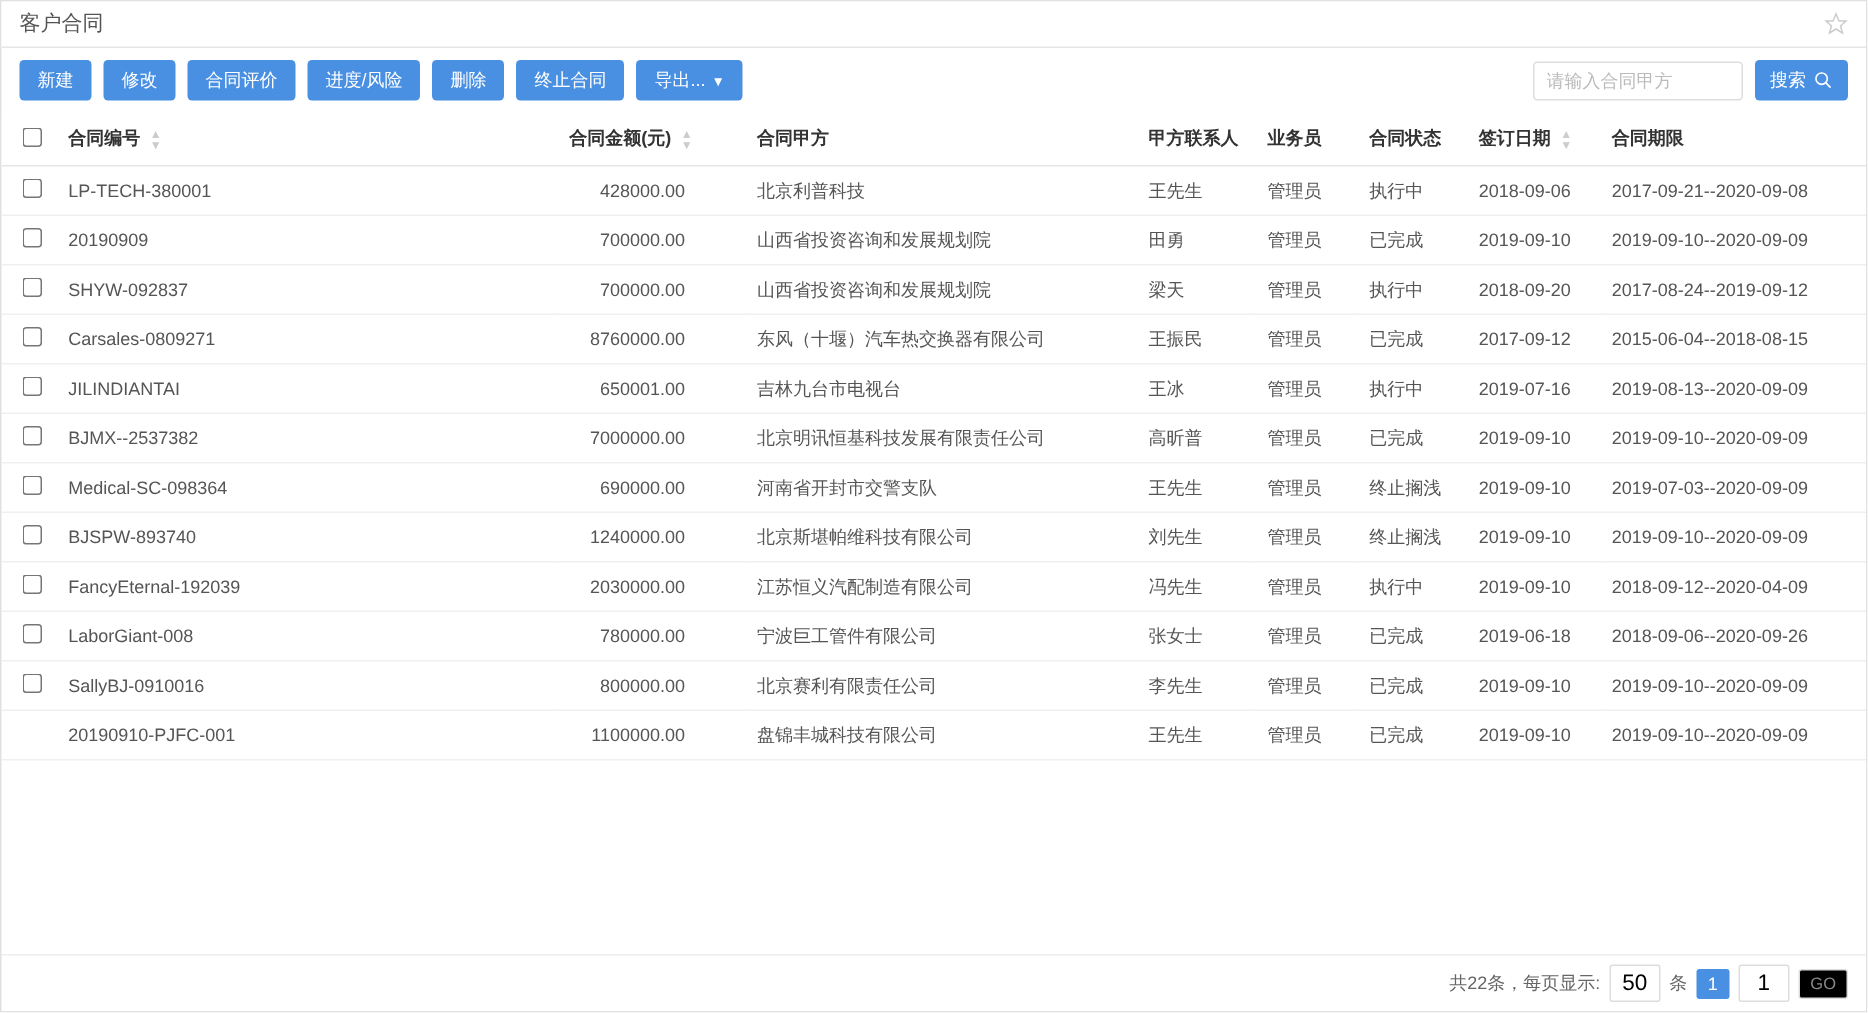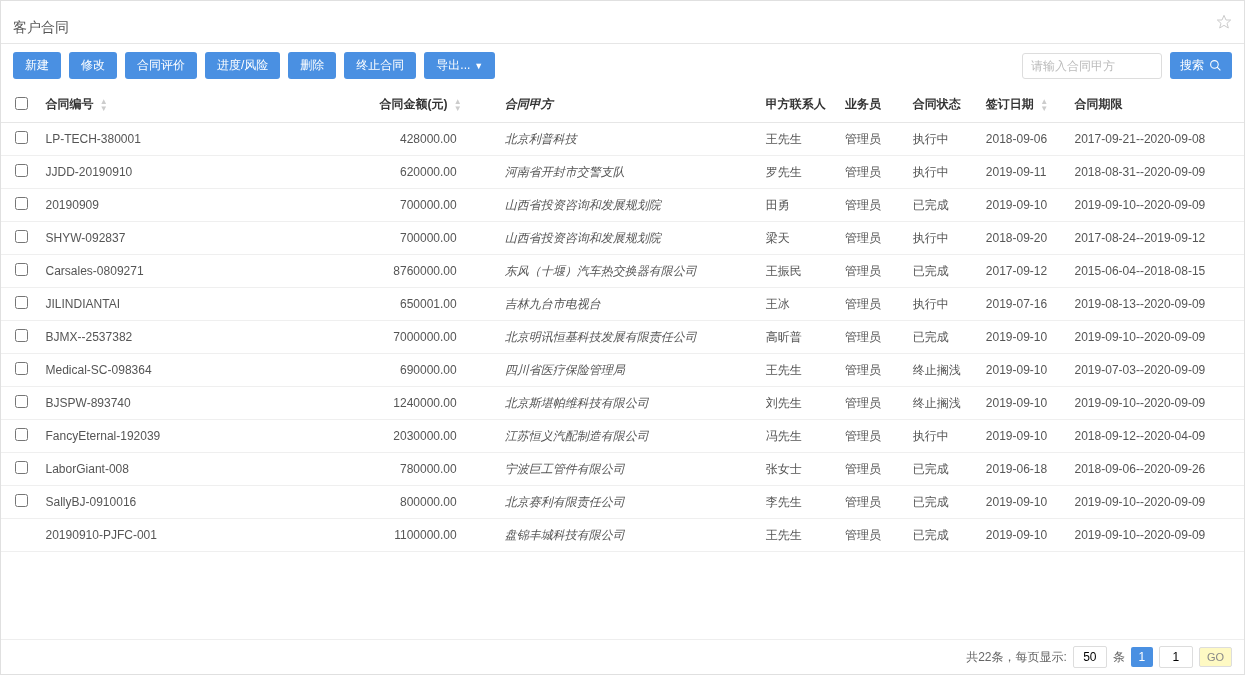--- a/index.html
+++ b/index.html
@@ -20,21 +20,21 @@
       flex-direction: column;
     }
     .title-bar {
       display: flex;
       align-items: center;
       justify-content: space-between;
       padding: 6px 12px;
       border-bottom: 1px solid #e6e6e6;
       background: #fff;
     }
-    .title-text { font-size: 14px; color: #555; margin-top: 12px; }
+    .title-text { font-size: 14px; color: #555; }
     .star-icon {
       width: 16px; height: 16px;
       color: #ccc;
       cursor: pointer;
     }
     .toolbar {
       display: flex;
       align-items: center;
       padding: 8px 12px;
       gap: 8px;
@@ -100,21 +100,21 @@
       padding: 7.5px 8px;
       border-bottom: 1px solid #efefef;
       font-size: 12px;
       color: #555;
       white-space: nowrap;
     }
     .col-check { width: 28px; padding-left: 14px; }
     .col-no { width: 320px; }
     .col-amount { width: 120px; text-align: right; padding-right: 40px; }
     thead .col-amount { text-align: left; padding-right: 8px;}
-    .col-party { width: 250px; font-style: italic; }
+    .col-party { width: 250px; }
     .col-contact { width: 70px; }
     .col-sales { width: 65px; }
     .col-status { width: 70px; }
     .col-date { width: 85px; }
     .col-range { width: 170px; }
     .sort-icons {
       display: inline-flex;
       flex-direction: column;
       margin-left: 3px;
       vertical-align: middle;
@@ -138,36 +138,36 @@
       padding: 6px 12px;
       font-size: 12px;
       color: #666;
       border-top: 1px solid #eee;
     }
     .pager input.page-size, .pager input.page-go {
       width: 34px;
       border: 1px solid #ddd;
       border-radius: 2px;
       padding: 3px 4px;
-      font-size: 12px;
+      font-size: 15px;
       text-align: center;
     }
     .pager .page-num {
       display: inline-block;
       min-width: 22px;
       text-align: center;
       padding: 3px 6px;
       border-radius: 2px;
       background: #4a90e2;
       color: #fff;
       cursor: pointer;
     }
     .pager .go-btn {
       border: 1px solid #ddd;
-      background: #fef9c3;
+      background: #000000;
       padding: 3px 7px;
       font-size: 11px;
       border-radius: 2px;
       cursor: pointer;
       color: #888;
     }
   </style>
 </head>
 <body>
 
@@ -246,31 +246,20 @@
             <td class="col-amount">428000.00</td>
             <td class="col-party">北京利普科技</td>
             <td class="col-contact">王先生</td>
             <td class="col-sales">管理员</td>
             <td class="col-status">执行中</td>
             <td class="col-date">2018-09-06</td>
             <td class="col-range">2017-09-21--2020-09-08</td>
           </tr>
           <tr>
             <td class="col-check"><input type="checkbox" style=""></td>
-            <td class="col-no">JJDD-20190910</td>
-            <td class="col-amount">620000.00</td>
-            <td class="col-party">河南省开封市交警支队</td>
-            <td class="col-contact">罗先生</td>
-            <td class="col-sales">管理员</td>
-            <td class="col-status">执行中</td>
-            <td class="col-date">2019-09-11</td>
-            <td class="col-range">2018-08-31--2020-09-09</td>
-          </tr>
-          <tr>
-            <td class="col-check"><input type="checkbox" style=""></td>
             <td class="col-no">20190909</td>
             <td class="col-amount">700000.00</td>
             <td class="col-party">山西省投资咨询和发展规划院</td>
             <td class="col-contact">田勇</td>
             <td class="col-sales">管理员</td>
             <td class="col-status">已完成</td>
             <td class="col-date">2019-09-10</td>
             <td class="col-range">2019-09-10--2020-09-09</td>
           </tr>
           <tr>
@@ -314,21 +303,21 @@
             <td class="col-contact">高昕普</td>
             <td class="col-sales">管理员</td>
             <td class="col-status">已完成</td>
             <td class="col-date">2019-09-10</td>
             <td class="col-range">2019-09-10--2020-09-09</td>
           </tr>
           <tr>
             <td class="col-check"><input type="checkbox" style=""></td>
             <td class="col-no">Medical-SC-098364</td>
             <td class="col-amount">690000.00</td>
-            <td class="col-party">四川省医疗保险管理局</td>
+            <td class="col-party">河南省开封市交警支队</td>
             <td class="col-contact">王先生</td>
             <td class="col-sales">管理员</td>
             <td class="col-status">终止搁浅</td>
             <td class="col-date">2019-09-10</td>
             <td class="col-range">2019-07-03--2020-09-09</td>
           </tr>
           <tr>
             <td class="col-check"><input type="checkbox" style=""></td>
             <td class="col-no">BJSPW-893740</td>
             <td class="col-amount">1240000.00</td>

